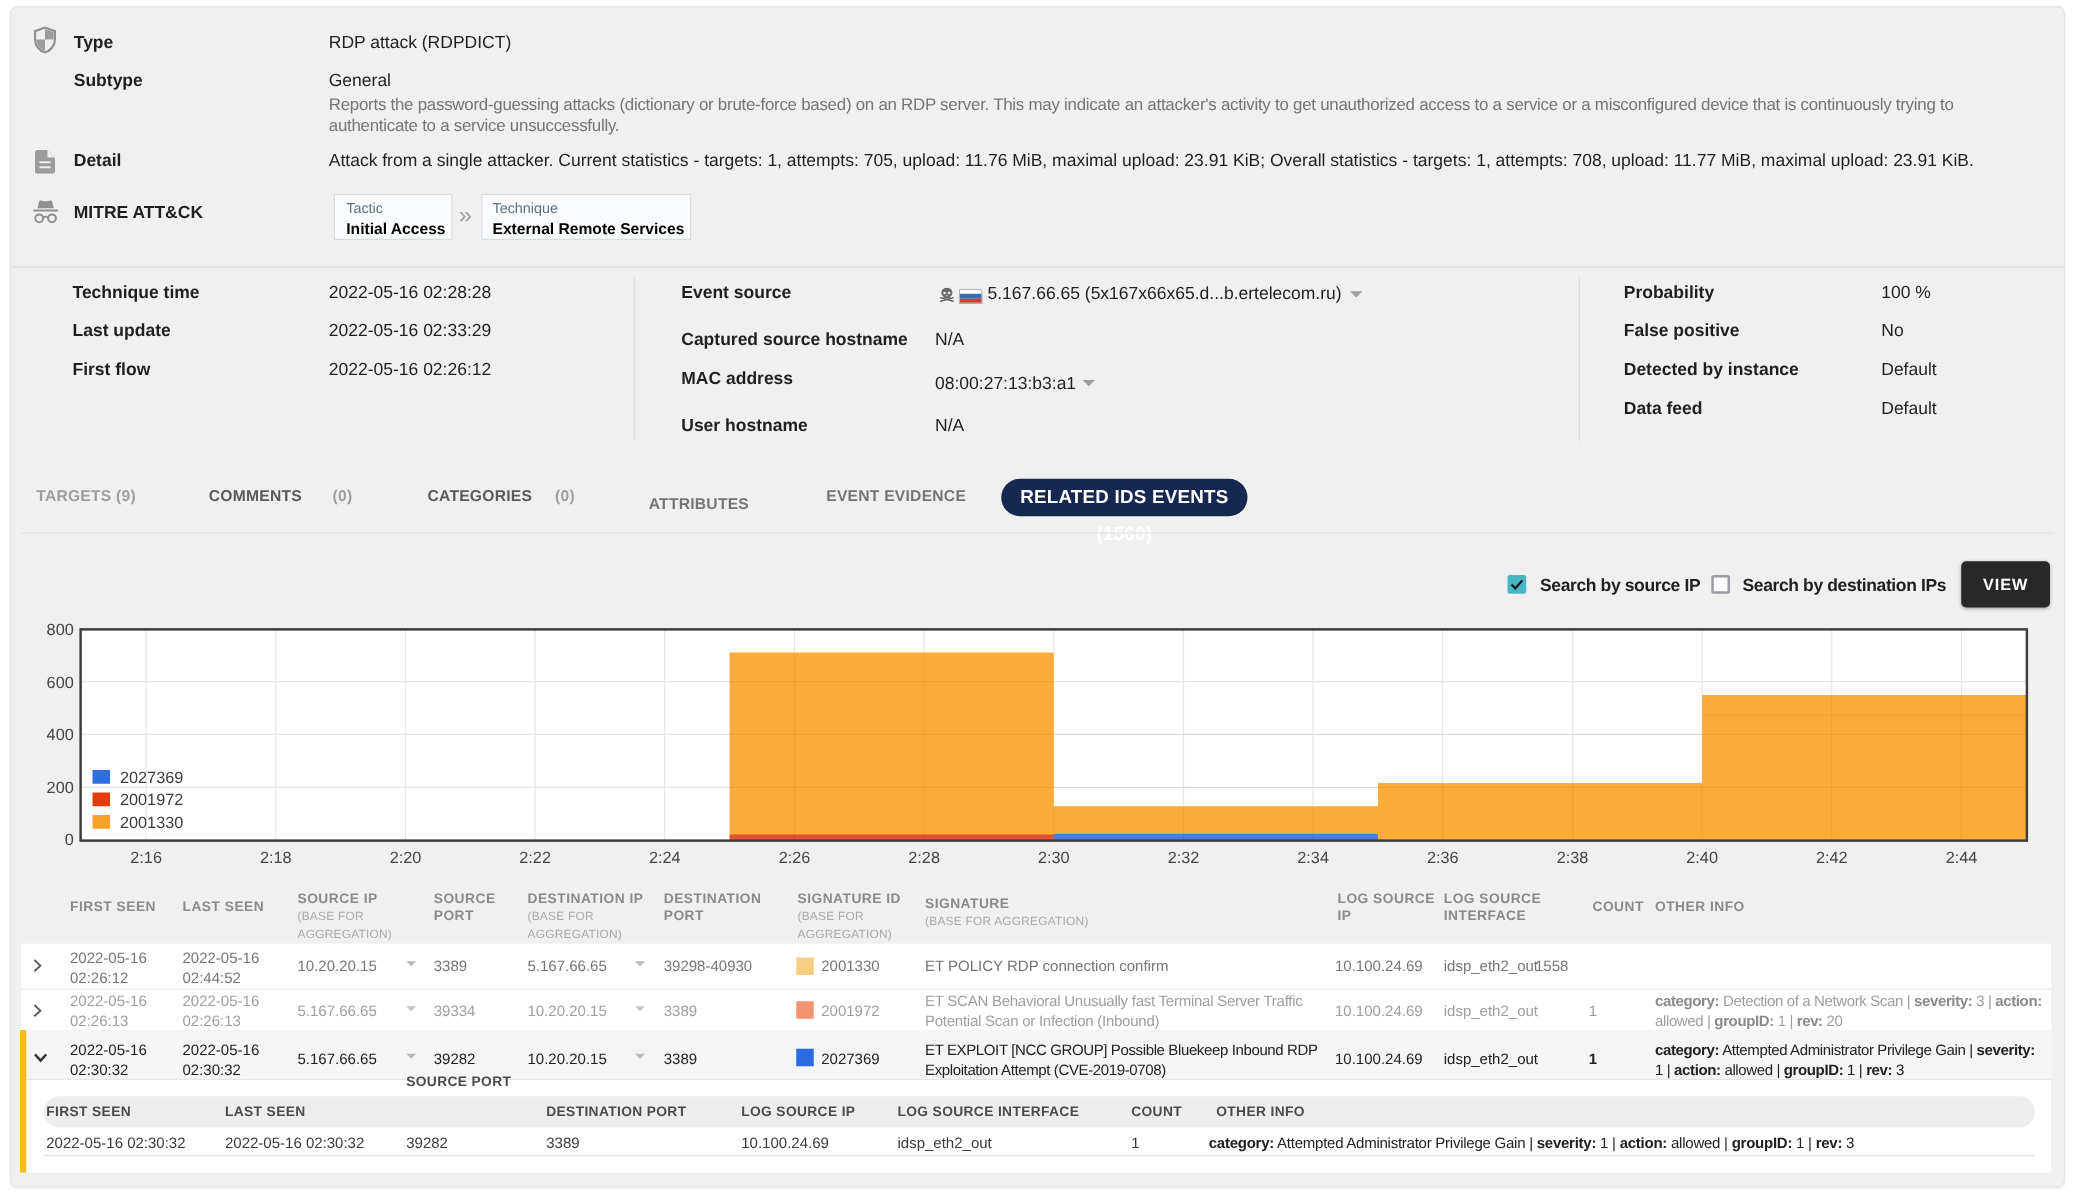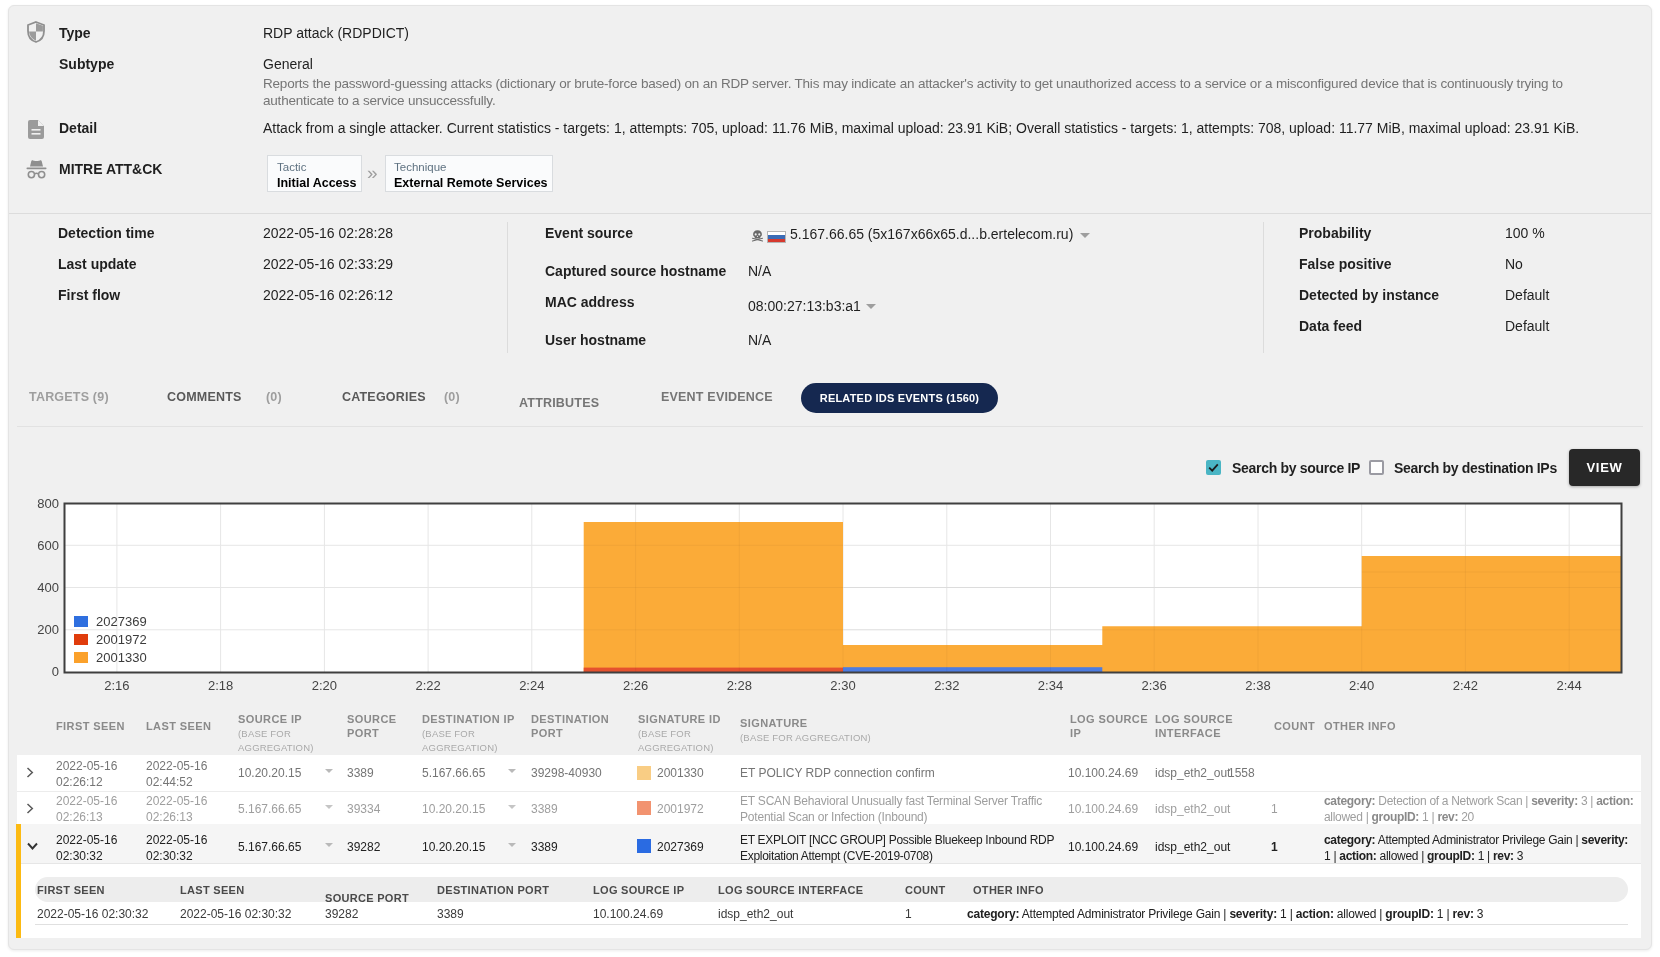--- a/index.html
+++ b/index.html
@@ -65,21 +65,21 @@
 <div class="mbox" style="left:385px;top:155px;width:168px;padding-left:8px">
   <div class="t1">Technique</div>
       <div class="t2">External Remote Services</div>
 </div>
 
 <div class="hline" style="left:9px;top:213px;width:1642px"></div>
 
 <div class="vline" style="left:507px;top:222px;height:131px"></div>
 <div class="vline" style="left:1263px;top:222px;height:131px"></div>
 
-<div class="lbl" style="left:58px;top:225px">Detection time</div>
+<div class="lbl" style="left:58px;top:225px">Technique time</div>
 <div class="val" style="left:263px;top:225px">2022-05-16 02:28:28</div>
 <div class="lbl" style="left:58px;top:256px">Last update</div>
 <div class="val" style="left:263px;top:256px">2022-05-16 02:33:29</div>
 <div class="lbl" style="left:58px;top:287px">First flow</div>
 <div class="val" style="left:263px;top:287px">2022-05-16 02:26:12</div>
 
 <div class="lbl" style="left:545px;top:225px">Event source</div>
 <svg class="abs" style="left:751px;top:230px" width="13" height="12" viewBox="0 0 13 12">
   <g stroke="#6a6a6a" stroke-width="1.1" stroke-linecap="round">
         <line x1="1.5" y1="8.2" x2="11.5" y2="11"></line>
@@ -116,21 +116,21 @@
 <div class="lbl" style="left:1299px;top:318px">Data feed</div>
 <div class="val" style="left:1505px;top:318px">Default</div>
 
 <div class="tab" style="left:29px;top:390px;color:#9e9e9e">TARGETS (9)</div>
 <div class="tab" style="left:167px;top:390px;color:#595959">COMMENTS</div>
 <div class="tab" style="left:266px;top:390px;color:#9e9e9e">(0)</div>
 <div class="tab" style="left:342px;top:390px;color:#595959">CATEGORIES</div>
 <div class="tab" style="left:444px;top:390px;color:#9e9e9e">(0)</div>
 <div class="tab" style="left:519px;top:396px;color:#757575">ATTRIBUTES</div>
 <div class="tab" style="left:661px;top:390px;color:#757575">EVENT EVIDENCE</div>
-<div class="abs" style="left:801px;top:383px;width:197px;height:30px;background:#152850;border-radius:15px;color:#ffffff;font-size:11px;font-weight:bold;letter-spacing:0.2px;text-align:center;line-height:30px">RELATED IDS EVENTS (1560)</div>
+<div class="abs" style="left:801px;top:383px;width:197px;height:30px;background:#152850;border-radius:15px;color:#ffffff;font-size:15px;font-weight:bold;letter-spacing:0.2px;text-align:center;line-height:30px">RELATED IDS EVENTS (1560)</div>
 
 <div class="hline" style="left:17px;top:426px;width:1626px;background:#e2e2e2"></div>
 
 <div class="abs" style="left:1206px;top:460px;width:15px;height:15px;background:#4ab5c4;border-radius:2px">
   <svg width="15" height="15" viewBox="0 0 15 15">
         <path d="M3.2 7.6 L6.2 10.6 L11.8 4.4" fill="none" stroke="#1c1c1c" stroke-width="1.8"></path>
       </svg>
 </div>
 <div class="lbl" style="left:1232px;top:460px;letter-spacing:-0.3px">Search by source IP</div>
 <div class="abs" style="left:1369px;top:460px;width:15px;height:15px;background:#fdfdfd;border:2px solid #9a9aa2;border-radius:2px"></div>
@@ -291,21 +291,21 @@
 <div class="td" style="left:657px;top:839px;color:#212121">2027369</div>
 <div class="td" style="left:740px;top:832px;color:#212121;letter-spacing:-0.3px">ET EXPLOIT [NCC GROUP] Possible Bluekeep Inbound RDP<br>Exploitation Attempt (CVE-2019-0708)</div>
 <div class="td" style="left:1068px;top:839px;color:#212121">10.100.24.69</div>
 <div class="td" style="left:1155px;top:839px;color:#212121">idsp_eth2_out</div>
 <div class="td" style="left:1271px;top:839px;color:#212121;font-weight:bold">1</div>
 <div class="td oi" style="left:1324px;top:832px;color:#212121;letter-spacing:-0.3px"><b style="color:#212121">category:</b> Attempted Administrator Privilege Gain | <b style="color:#212121">severity:</b><br>1 | <b style="color:#212121">action:</b> allowed | <b style="color:#212121">groupID:</b> 1 | <b style="color:#212121">rev:</b> 3</div>
 
 <div class="abs" style="left:35px;top:877px;width:1593px;height:25px;background:#ededed;border-radius:13px"></div>
 <div class="th" style="left:37px;top:883px;color:#4a4a4a;letter-spacing:0.3px">FIRST SEEN</div>
 <div class="th" style="left:180px;top:883px;color:#4a4a4a;letter-spacing:0.3px">LAST SEEN</div>
-<div class="th" style="left:325px;top:891px;color:#4a4a4a;letter-spacing:0.3px">SOURCE PORT</div>
+<div class="th" style="left:325px;top:859px;color:#4a4a4a;letter-spacing:0.3px">SOURCE PORT</div>
 <div class="th" style="left:437px;top:883px;color:#4a4a4a;letter-spacing:0.3px">DESTINATION PORT</div>
 <div class="th" style="left:593px;top:883px;color:#4a4a4a;letter-spacing:0.3px">LOG SOURCE IP</div>
 <div class="th" style="left:718px;top:883px;color:#4a4a4a;letter-spacing:0.3px">LOG SOURCE INTERFACE</div>
 <div class="th" style="left:905px;top:883px;color:#4a4a4a;letter-spacing:0.3px">COUNT</div>
 <div class="th" style="left:973px;top:883px;color:#4a4a4a;letter-spacing:0.3px">OTHER INFO</div>
 <div class="td" style="left:37px;top:906px;color:#3a3a3a">2022-05-16 02:30:32</div>
 <div class="td" style="left:180px;top:906px;color:#3a3a3a">2022-05-16 02:30:32</div>
 <div class="td" style="left:325px;top:906px;color:#3a3a3a">39282</div>
 <div class="td" style="left:437px;top:906px;color:#3a3a3a">3389</div>
 <div class="td" style="left:593px;top:906px;color:#3a3a3a">10.100.24.69</div>

